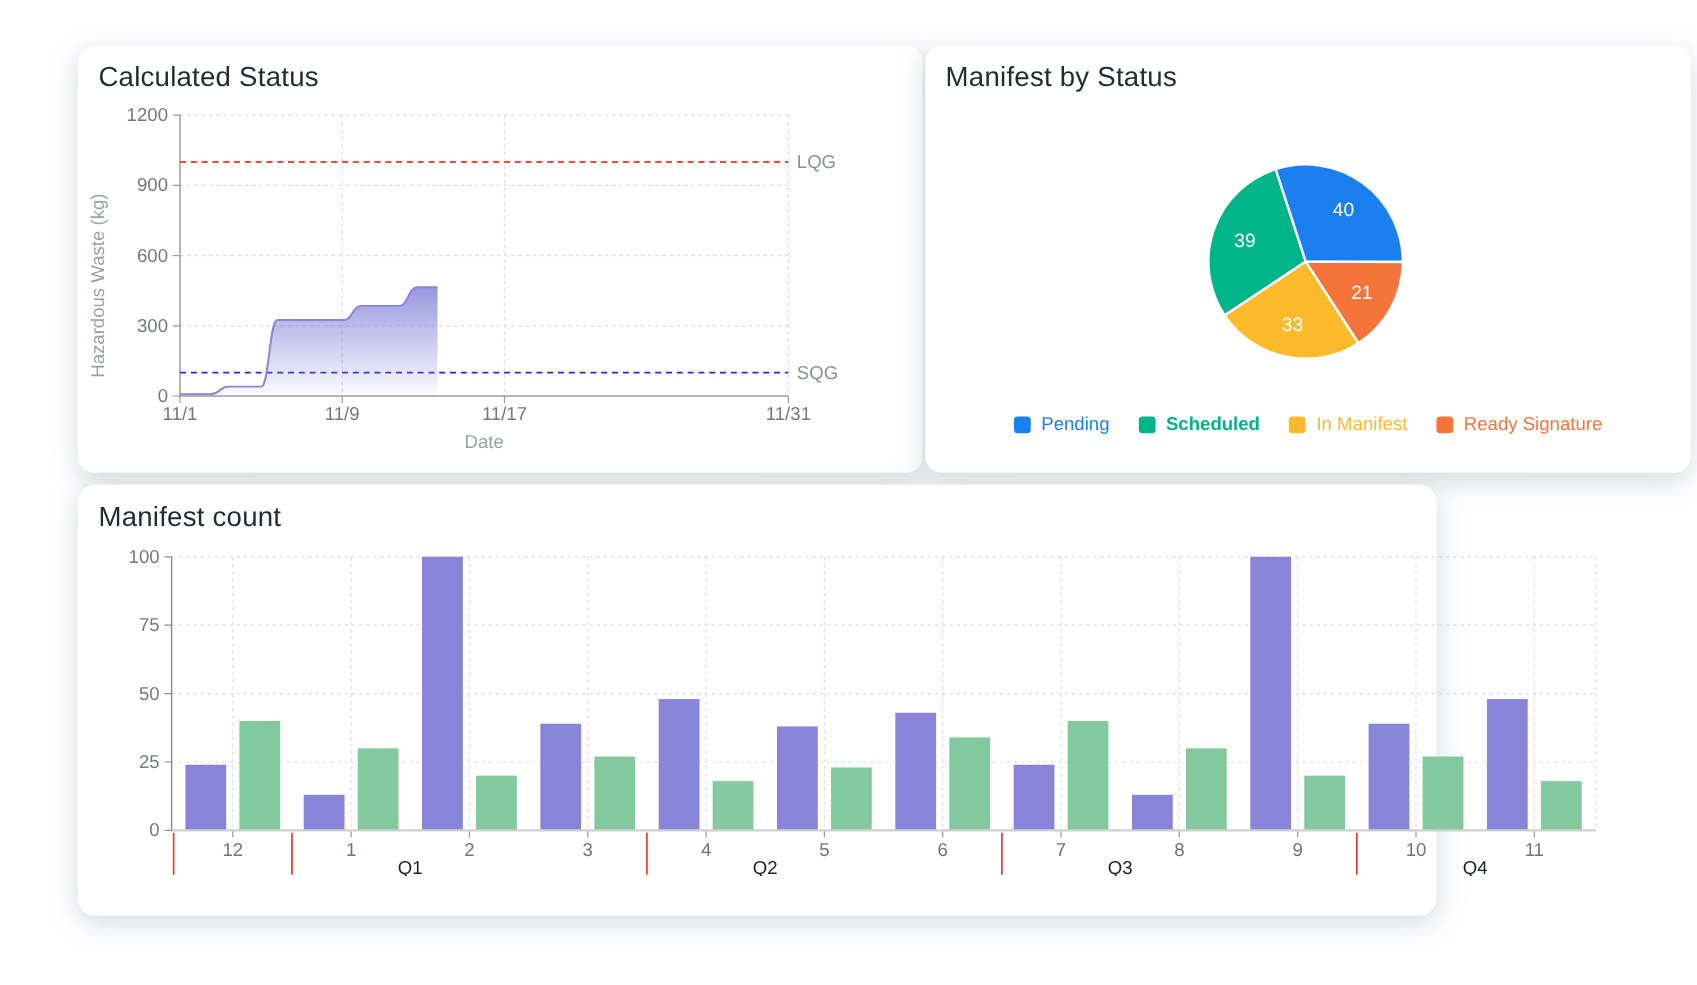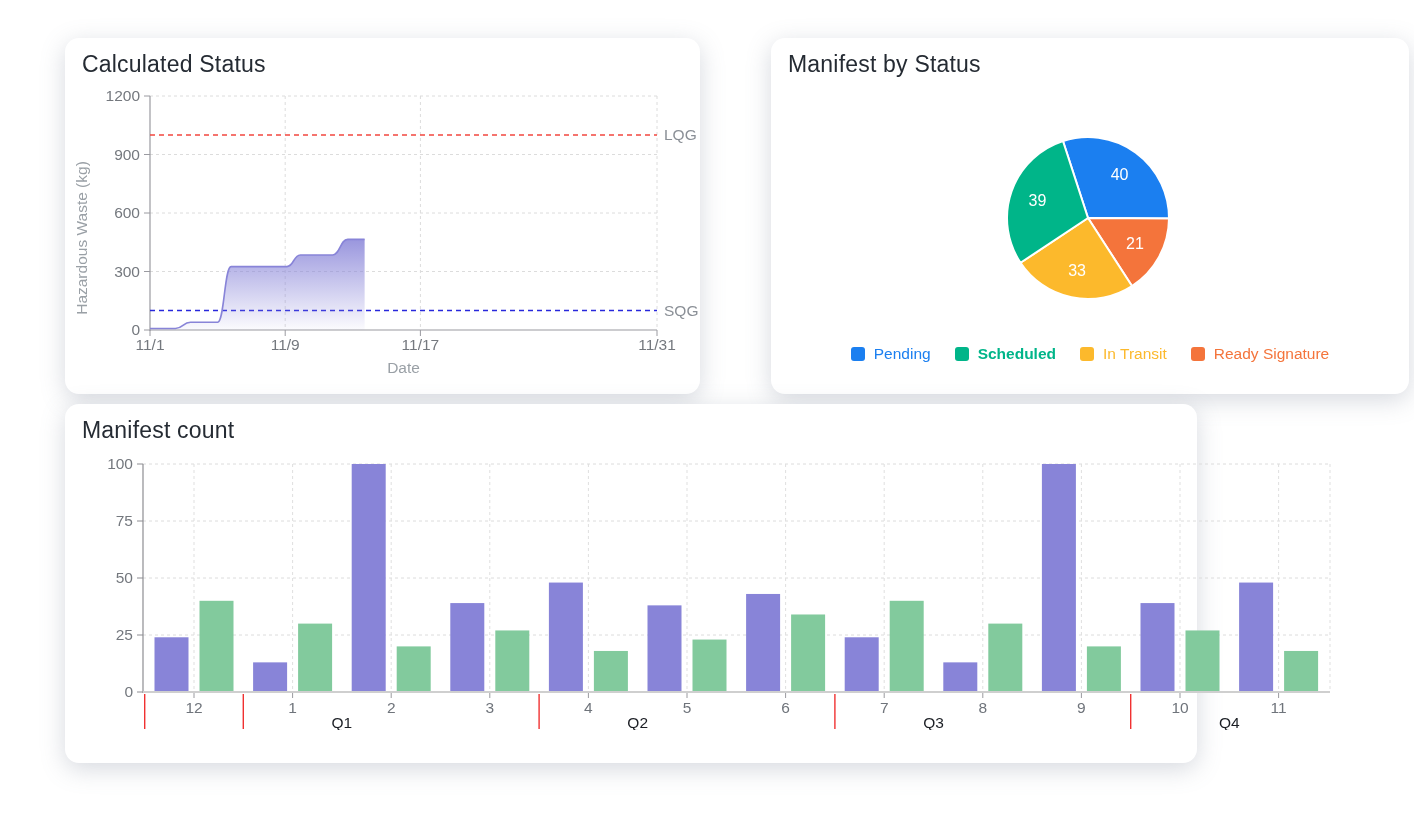--- a/index.html
+++ b/index.html
@@ -4,21 +4,21 @@
 <style>
   html,body{margin:0;padding:0;}
   body{
     width:1414px;height:821px;background:#ffffff;overflow:hidden;
     font-family:"Liberation Sans", sans-serif;position:relative;
   }
   .card{
     position:absolute;background:#ffffff;border-radius:14px;
     box-shadow:0 6px 24px rgba(120,130,150,0.30);
   }
-  .card-1{left:65px;top:38px;width:635px;height:356px;}
+  .card-1{left:65px;top:38px;width:704px;height:356px;}
   .card-2{left:723px;top:38px;width:638px;height:356px;margin-left:48px;}
   .card-3{left:65px;top:404px;width:1132px;height:359px;}
   .card h2{
     position:absolute;top:13px;left:17px;margin:0;
     font-size:23px;font-weight:400;color:#252b33;letter-spacing:.2px;
   }
   .chart-svg{position:absolute;left:0;display:block;}
   #area-chart{top:48px;}
   #pie-chart{top:48px;}
   #bar-chart{top:44px;}
@@ -110,21 +110,21 @@
         <div class="legend-item">
           <span class="swatch" style="background: rgb(27, 127, 240);"></span>
           <span style="color: rgb(27, 127, 240);">Pending</span>
         </div>
         <div class="legend-item">
           <span class="swatch" style="background: rgb(0, 181, 137);"></span>
           <span style="color: rgb(0, 181, 137); font-weight: bold;">Scheduled</span>
         </div>
         <div class="legend-item">
           <span class="swatch" style="background: rgb(252, 185, 44);"></span>
-          <span style="color: rgb(252, 185, 44);">In Transit</span>
+          <span style="color: rgb(252, 185, 44);">In Manifest</span>
         </div>
         <div class="legend-item">
           <span class="swatch" style="background: rgb(244, 116, 59);"></span>
           <span style="color: rgb(244, 116, 59); text-align: center;">Ready Signature</span>
         </div>
       </div>
   </section>
 
   <section class="card card-3">
     <h2>Manifest count</h2>

